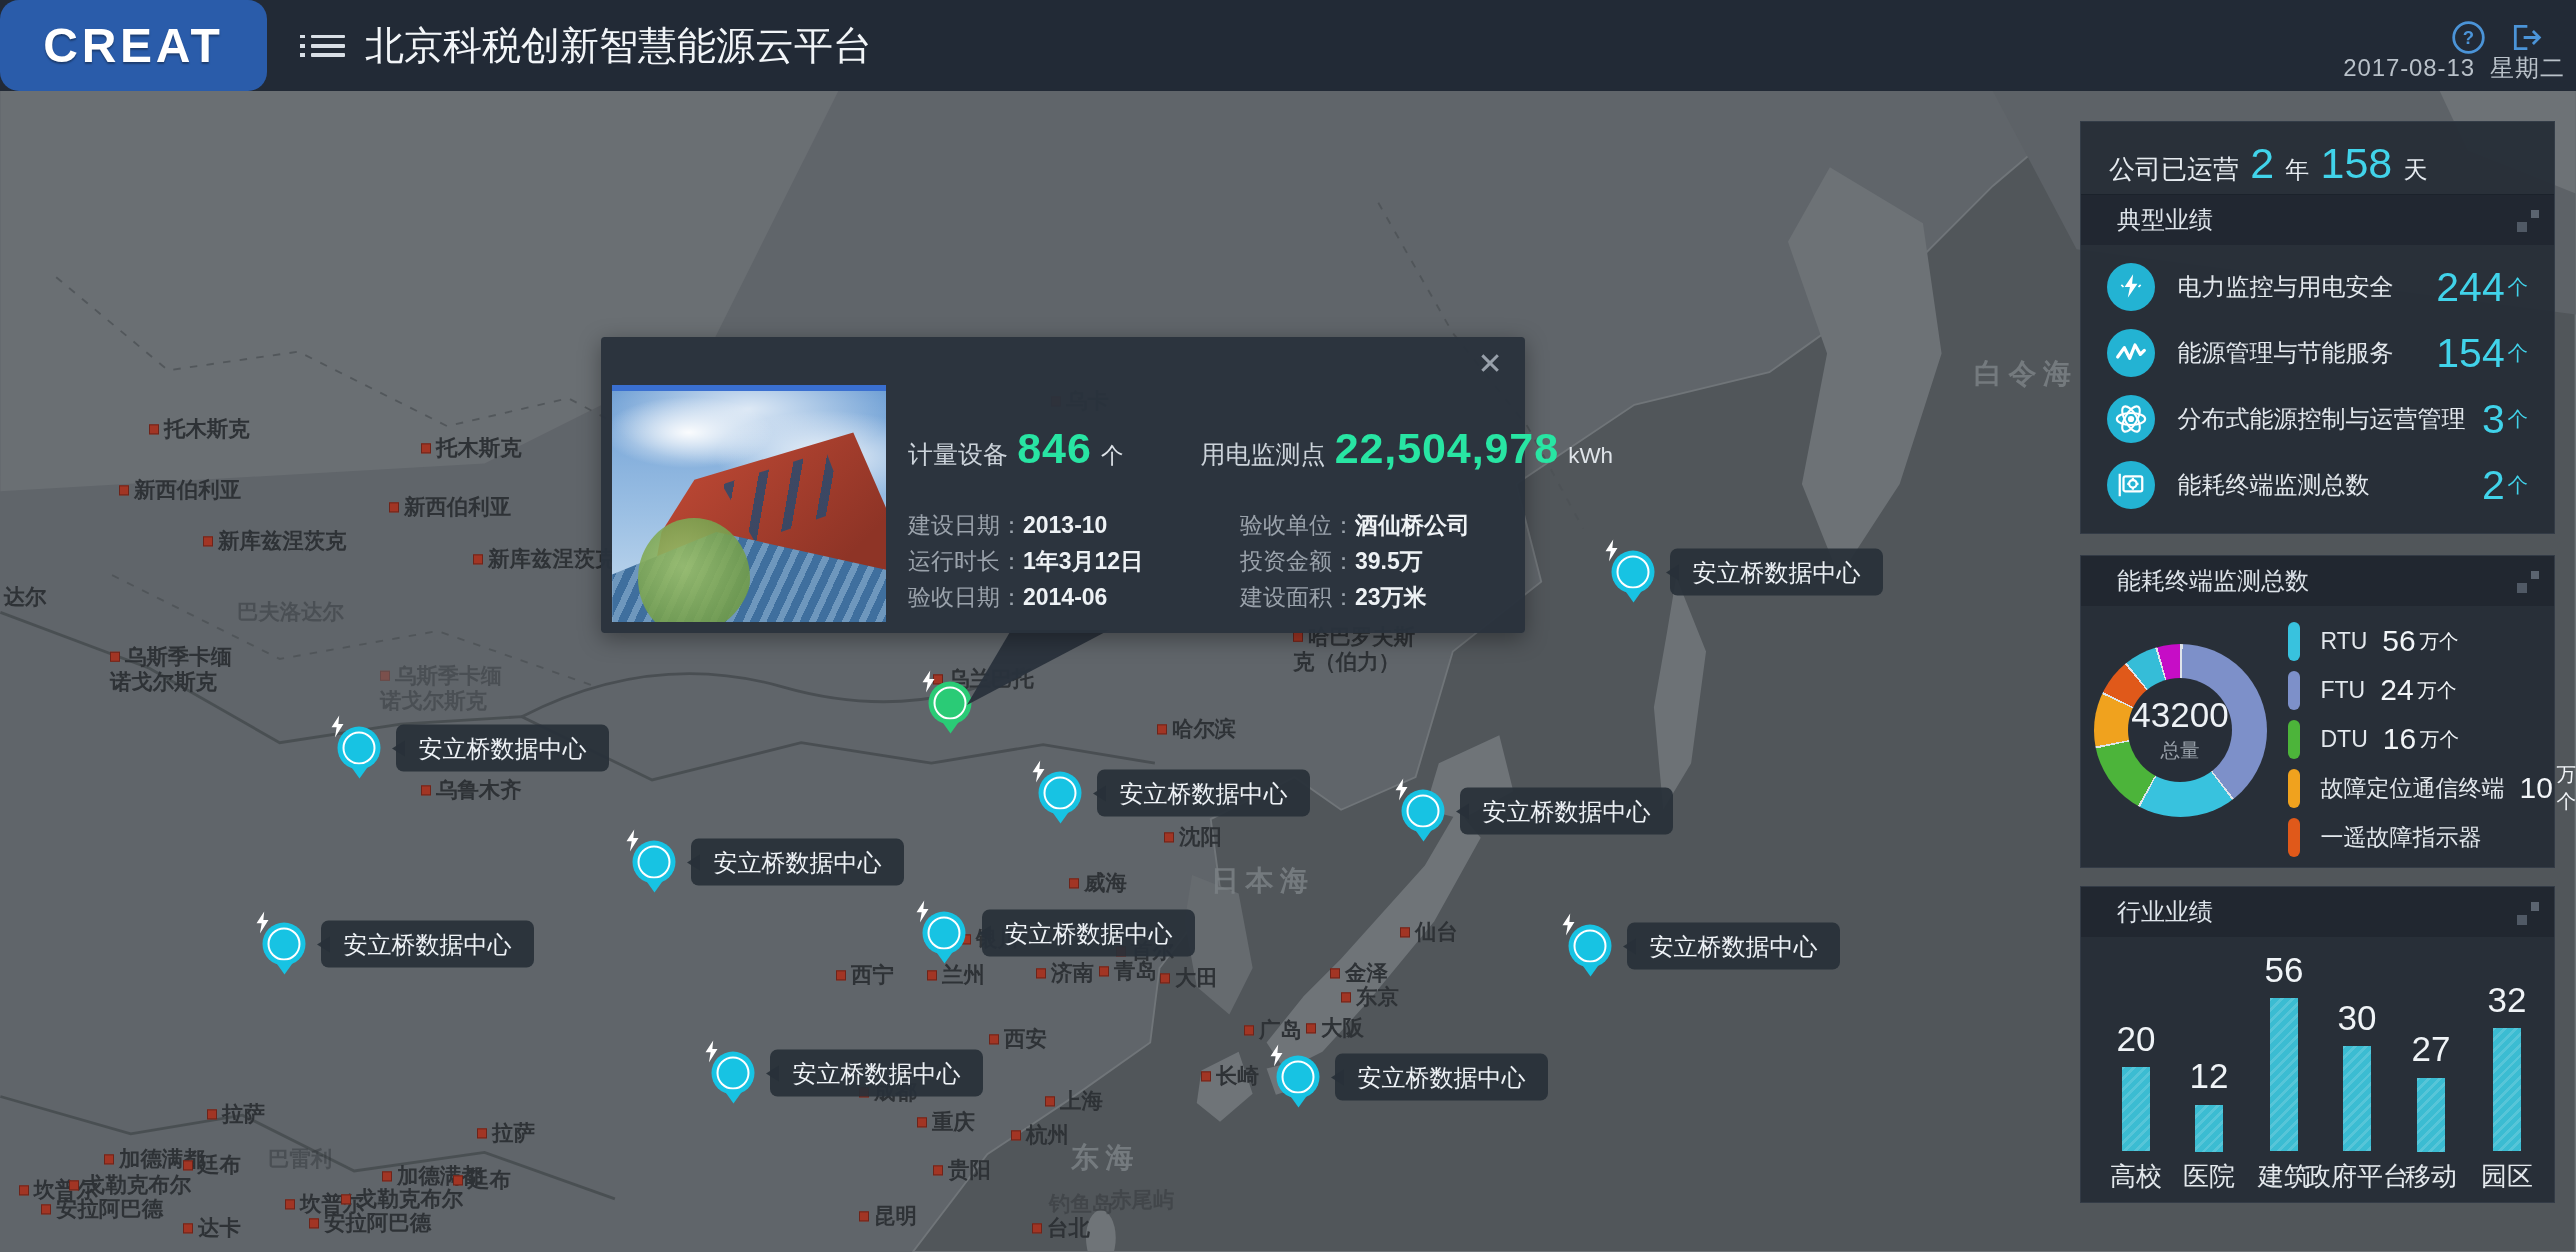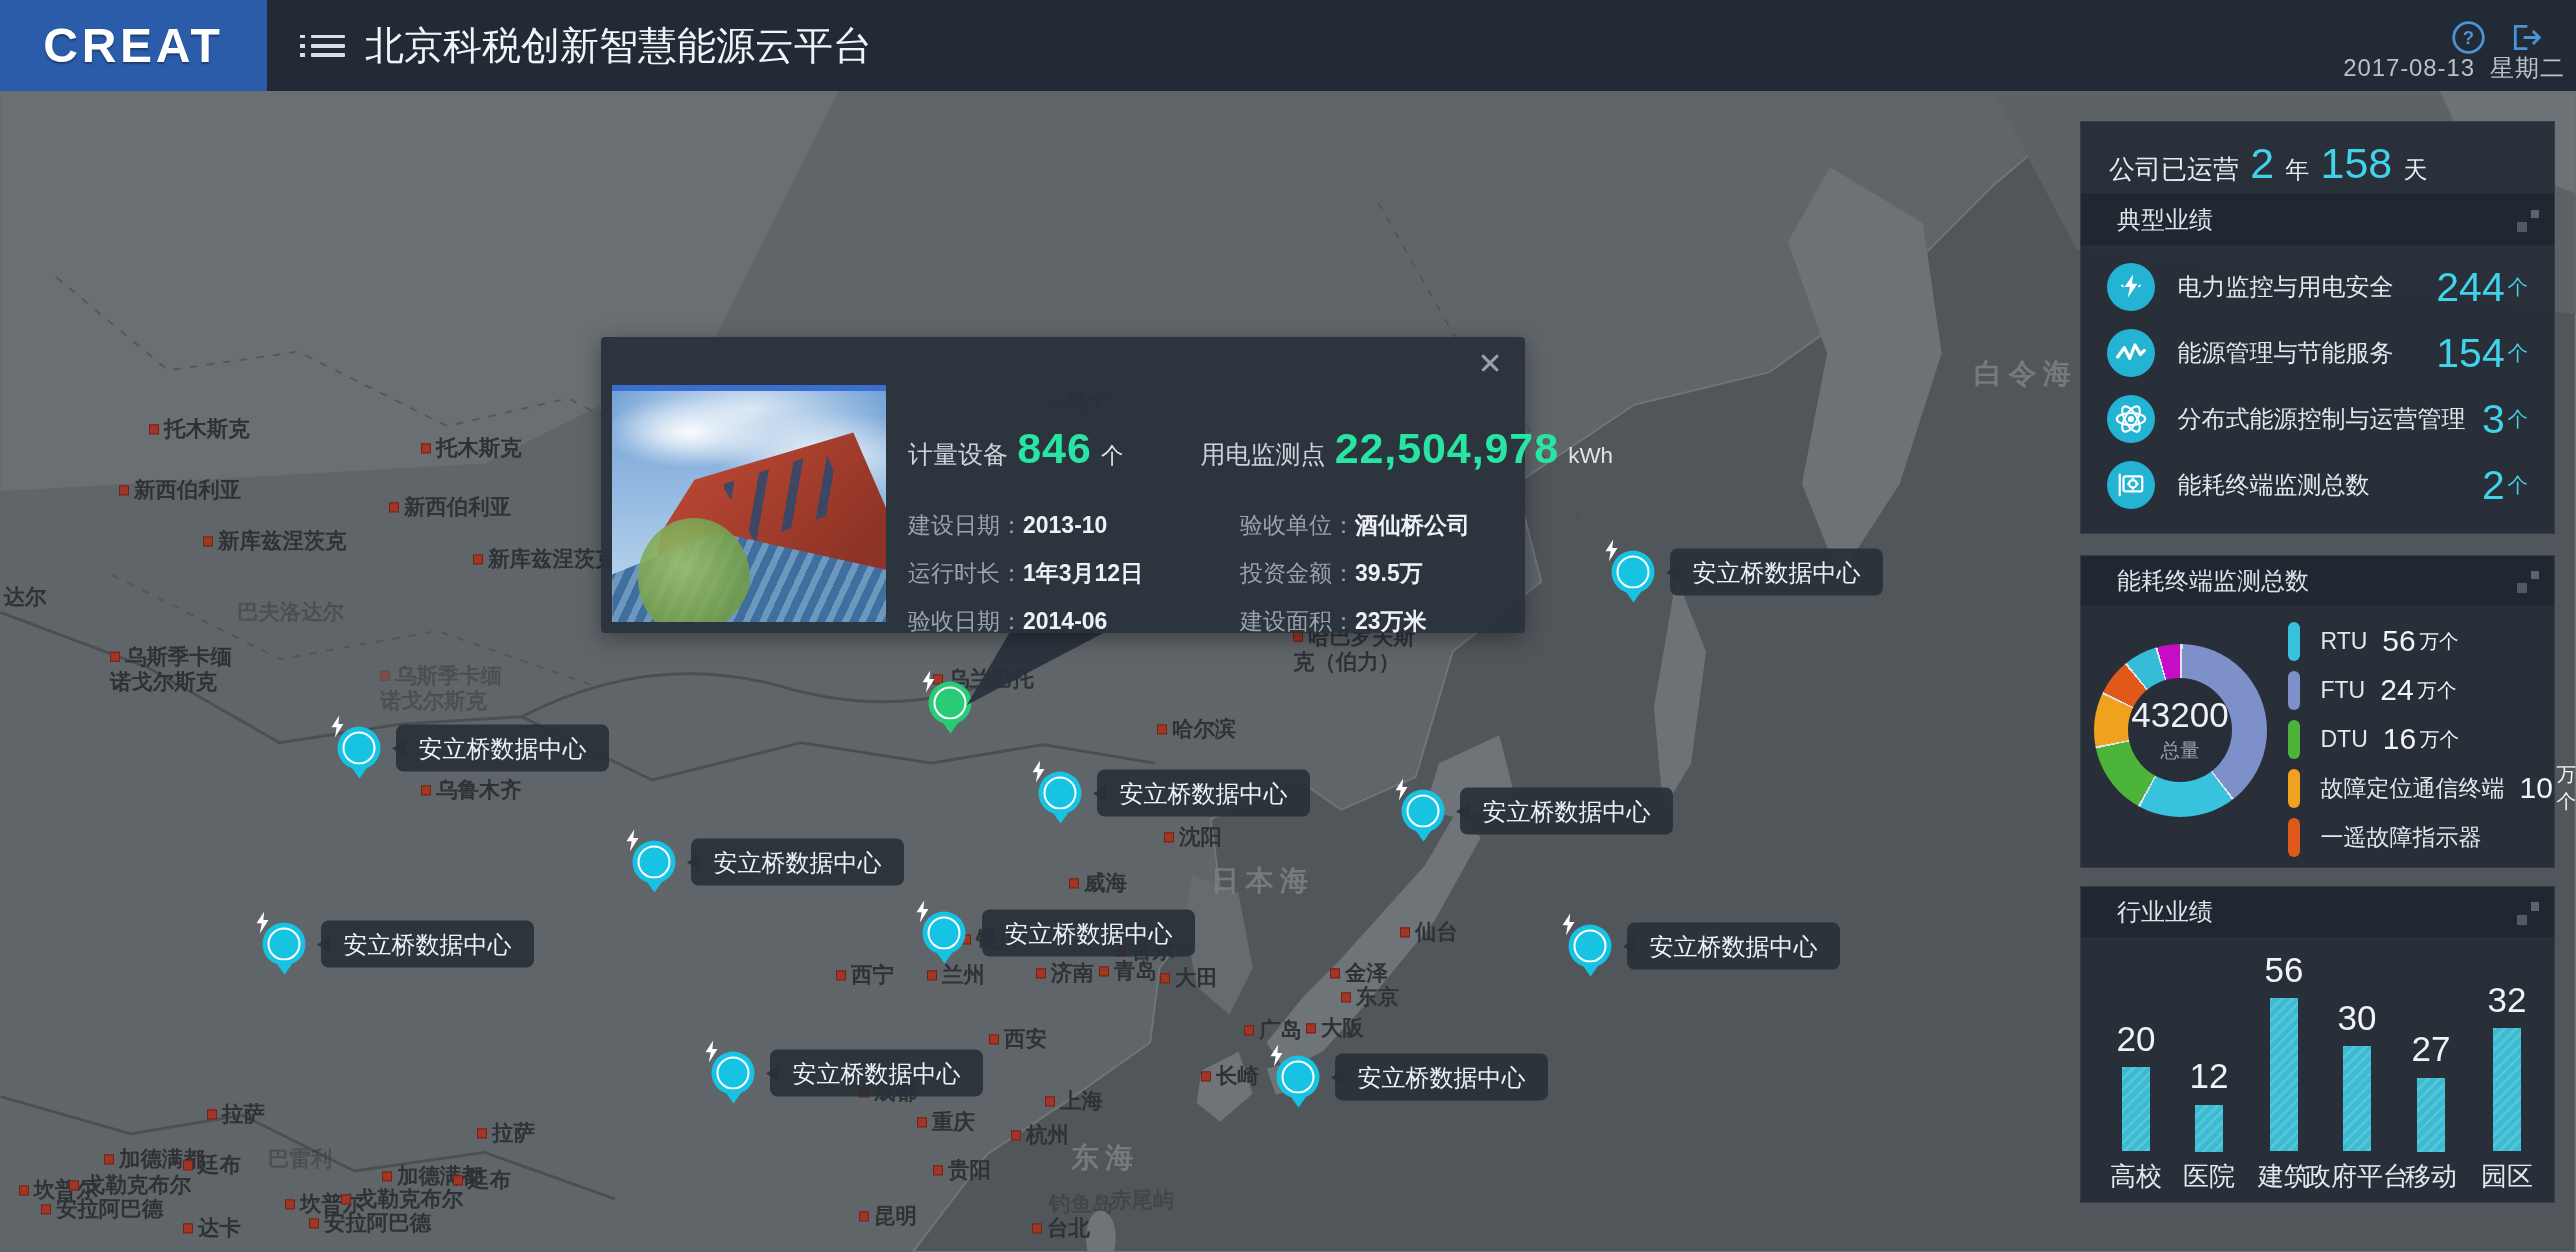--- a/index.html
+++ b/index.html
@@ -3,21 +3,21 @@
 <meta charset="utf-8">
 <style>
   html,body{margin:0;padding:0;background:#3a3e42;}
   #app{position:relative;width:2576px;height:1253px;overflow:hidden;
        font-family:"Liberation Sans","DejaVu Sans",sans-serif;background:#60656a;}
 
   
   #header{position:absolute;left:0;top:0;width:2576px;height:91px;background:#222a36;z-index:50;}
   #logo{position:absolute;left:0;top:0;width:267px;height:91px;background:#2a5caa;color:#fff;
         display:flex;align-items:center;justify-content:center;font-size:48px;font-weight:bold;
-        letter-spacing:3.7px;text-shadow:0 1.9px 1.9px rgba(0,0,0,.35);}
+        letter-spacing:3.7px;text-shadow:0 1.9px 1.9px rgba(0,0,0,.35);border-radius:19px;}
   #menu-icon{position:absolute;left:300px;top:29px;width:45px;height:34px;cursor:pointer;}
   #menu-icon i{display:block;height:3.7px;margin:5.6px 0;background:#d9dfe6;position:relative;border-radius:0.9px;}
   #menu-icon i::before{content:'';position:absolute;left:-11.2px;top:0;width:4.7px;height:3.7px;background:#d9dfe6;}
   #menu-icon i{margin-left:11.2px;width:34px;}
   #page-title{position:absolute;left:365px;top:0;height:91px;line-height:91px;margin:0;
               font-size:39px;font-weight:normal;color:#f2f5f8;}
   .hdr-icon{position:absolute;top:18.6px;width:37px;height:37px;cursor:pointer;}
   #help-icon{right:89px;}
   #logout-icon{right:32px;}
   #hdr-date{position:absolute;right:11.2px;top:52px;font-size:24px;color:#b9c1c9;letter-spacing:0.9px;}
@@ -70,21 +70,21 @@
        background:repeating-linear-gradient(115deg,#3f6f9e 0 8.4px,#6e97bd 8.4px 15px);
        clip-path:polygon(0 80%,38% 62%,100% 78%,100% 100%,0 100%);}
   #popup-photo .tree{position:absolute;left:26px;bottom:-17px;width:112px;height:121px;border-radius:50%;
        background:radial-gradient(circle at 40% 40%,#9cc06b,#6f9a48 70%,rgba(0,0,0,0) 71%);opacity:.9;}
   #popup-body{position:absolute;left:307px;top:48px;right:17px;}
   #popup-metrics{display:flex;gap:77px;margin-top:39px;align-items:baseline;}
   .metric{white-space:nowrap;}
   .metric .m-label{font-size:25px;color:#ccd3da;}
   .metric .m-value{font-size:43px;color:#28e5a3;margin:0 9.3px;font-weight:bold;letter-spacing:0.9px;}
   .metric .m-unit{font-size:22.4px;color:#dfe4e9;}
-  #popup-fields{margin-top:37px;display:grid;grid-template-columns:332px 1fr;row-gap:17px;font-size:23px;}
+  #popup-fields{margin-top:37px;display:grid;grid-template-columns:332px 1fr;row-gap:5px;font-size:23px;}
   .field{white-space:nowrap;}
   .field .f-label{color:#9aa2ab;}
   .field .f-value{color:#eef2f5;font-weight:bold;}
 
   
   #sidebar{position:absolute;left:2080px;top:121px;width:475px;z-index:40;}
   .panel{background:rgba(38,45,55,.95);border:0.9px solid rgba(72,82,96,.35);box-sizing:border-box;}
   .sec-header{height:50px;display:flex;align-items:center;padding:0 36px;position:relative;
        background:rgba(29,36,45,.65);}
   .sec-title{font-size:24px;color:#dde3e9;}

